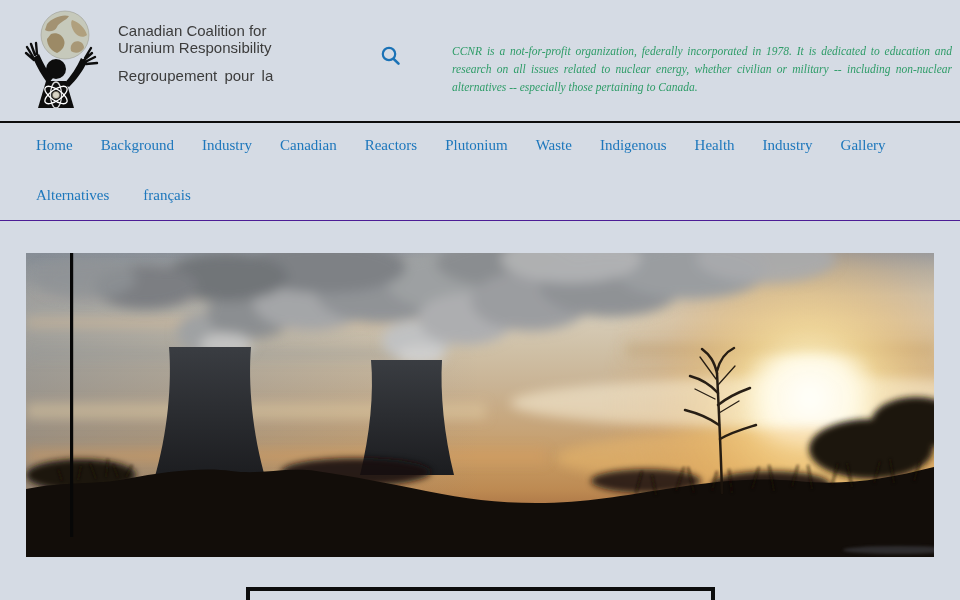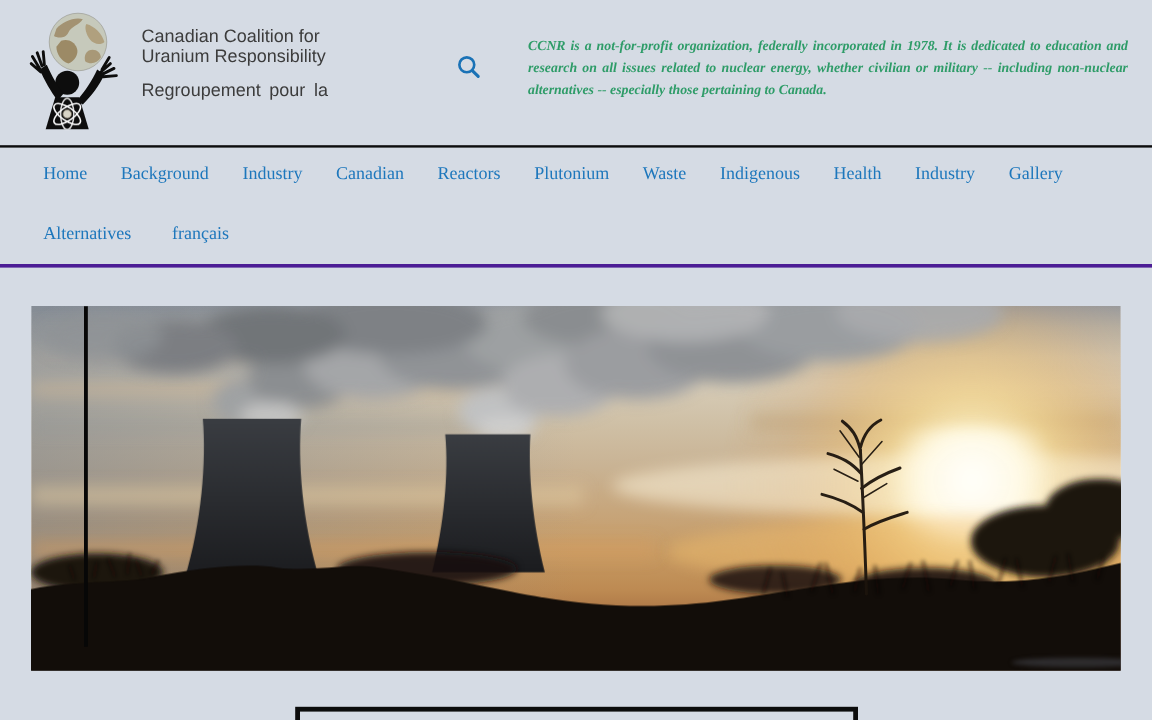--- a/index.html
+++ b/index.html
@@ -14,29 +14,29 @@
   .logo{position:absolute;left:24px;top:4px;display:flex;align-items:flex-start;text-decoration:none;cursor:pointer;}
   .logo-mark{width:80px;height:104px;display:block;}
   .logo-text{margin-left:14px;margin-top:18px;color:#3c3c3c;font-size:15px;line-height:17px;}
   .logo-text .fr{margin-top:11px;word-spacing:3px;}
   .search-btn{
     position:absolute;left:377px;top:43px;width:28px;height:28px;
     background:none;border:none;padding:0;cursor:pointer;
   }
   .search-btn svg{display:block;}
   .tagline{
-    position:absolute;left:440px;top:30px;width:500px;margin:0;
-    font-family:"Liberation Serif",serif;font-style:italic;font-weight:bold;
+    position:absolute;left:440px;top:30px;width:500px;margin:12px;
+    font-family:"Liberation Serif",serif;font-style:italic;font-weight:normal;
     font-size:11.5px;line-height:18px;color:#2e9c68;
     text-align:justify;
   }
   
   .main-nav{
     border-top:2px solid #0d0d0d;
-    border-bottom:3px solid #4c1d95;
+    border-bottom:1px solid #4c1d95;
     padding:12px 0 15px 36px;
   }
   .nav-row{display:flex;gap:28px;line-height:20px;}
   .nav-row.second{gap:34px;margin-top:30px;align-items:flex-end;}
   .nav-row a{
     font-family:"Liberation Serif",serif;font-size:15px;color:#1d77bc;
     text-decoration:none;cursor:pointer;white-space:nowrap;
   }
   
   .hero{margin:32px auto 0;width:908px;height:304px;overflow:hidden;}

